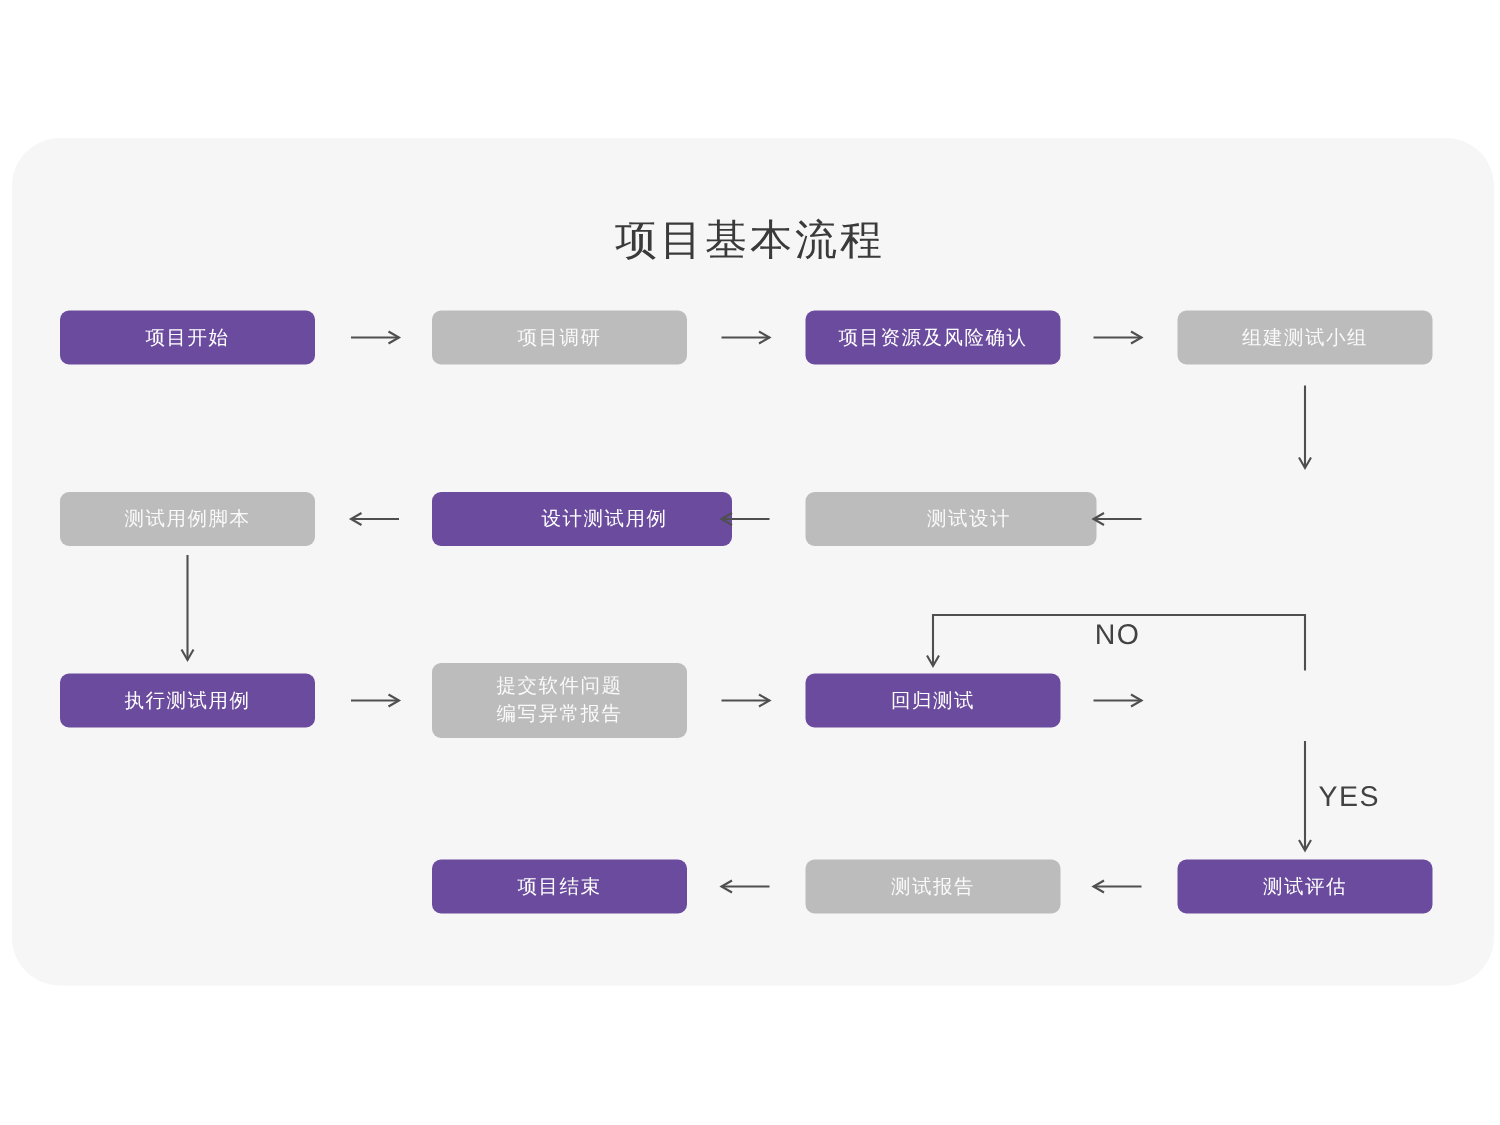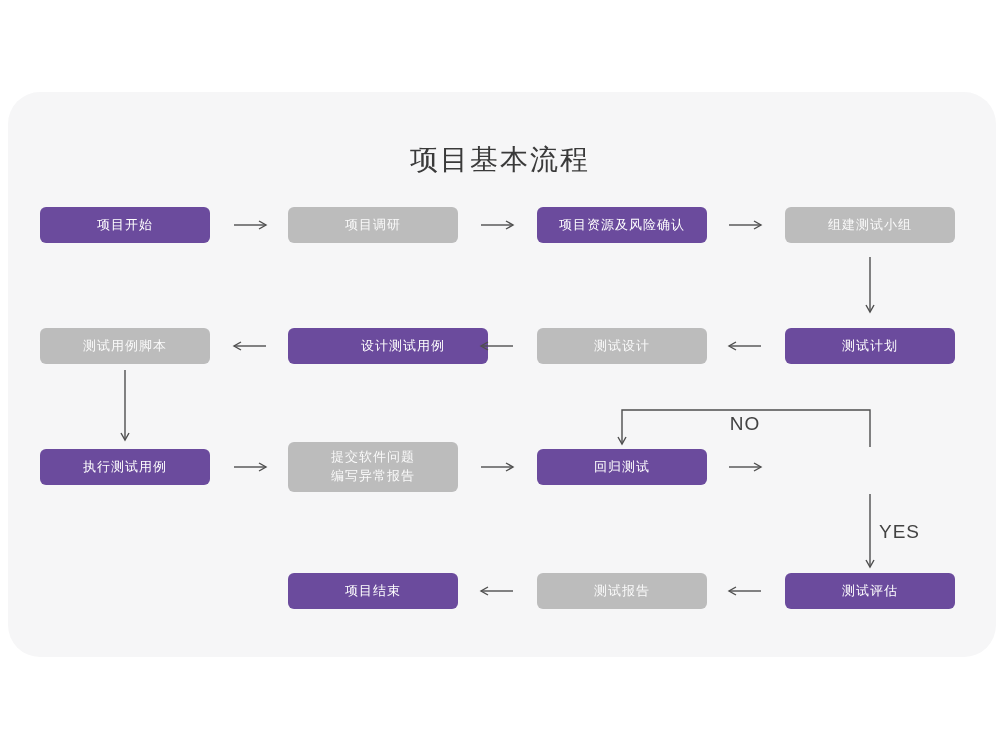--- a/index.html
+++ b/index.html
@@ -57,21 +57,21 @@
   }
   .node.gray .node-label { color: rgba(255,255,255,0.92); }
 
   
   .n1  { left: 40px;  top: 207px; }
   .n2  { left: 288px; top: 207px; }
   .n3  { left: 537px; top: 207px; }
   .n4  { left: 785px; top: 207px; }
   .n5  { left: 40px;  top: 328px; }
   .n6  { left: 288px; top: 328px; padding-left: 30px; }
-  .n7  { left: 537px; top: 328px; }
+  .n7  { left: 537px; top: 328px; padding-left: 24px; }
   .n8  { left: 785px; top: 328px; }
   .n9  { left: 40px;  top: 449px; }
   .n10 { left: 288px; top: 442px; height: 50px; }
   .n11 { left: 537px; top: 449px; }
   .n12 { left: 785px; top: 449px; }
   .n13 { left: 288px; top: 573px; }
   .n14 { left: 537px; top: 573px; justify-content: center; }
   .n15 { left: 785px; top: 573px; }
 
   .arrows {
@@ -121,23 +121,20 @@
 
   <div class="node n5 gray">
     <span class="node-label">测试用例脚本</span>
   </div>
   <div class="node n6 purple">
     <span class="node-label">设计测试用例</span>
   </div>
   <div class="node n7 gray">
     <span class="node-label">测试设计</span>
   </div>
-  <div class="node n8 purple">
-    <span class="node-label">测试计划</span>
-  </div>
 
   <div class="node n9 purple">
     <span class="node-label">执行测试用例</span>
   </div>
   <div class="node n10 gray">
     <span class="node-label">提交软件问题
 编写异常报告</span>
   </div>
   <div class="node n11 purple">
     <span class="node-label">回归测试</span>

